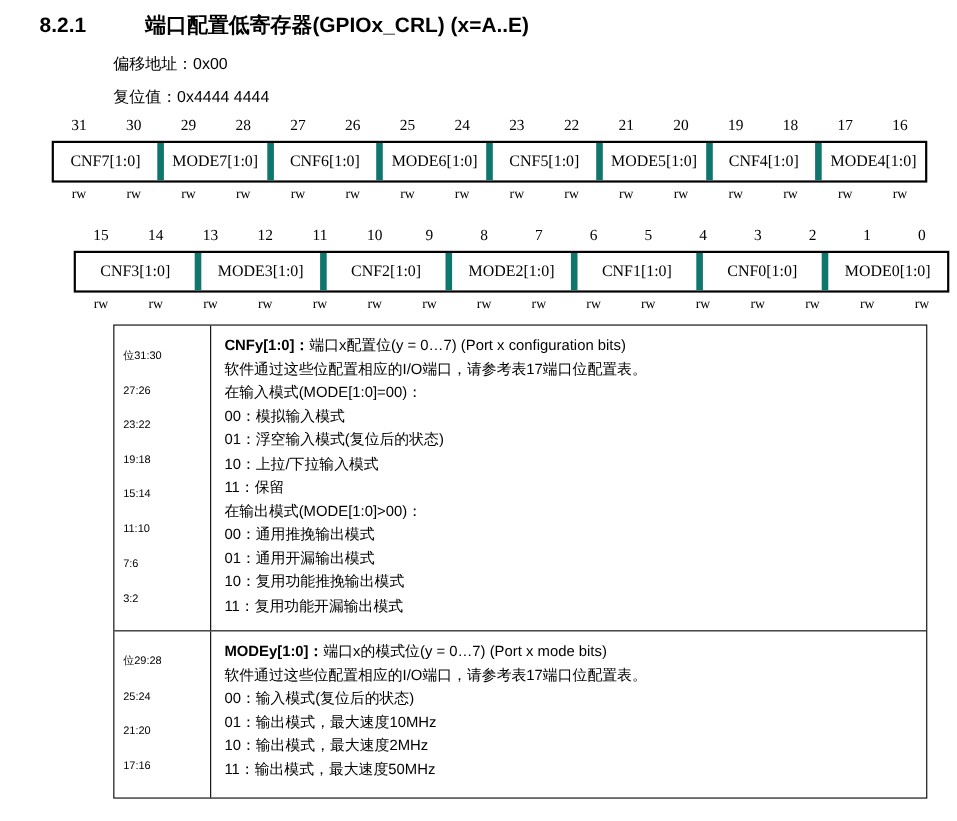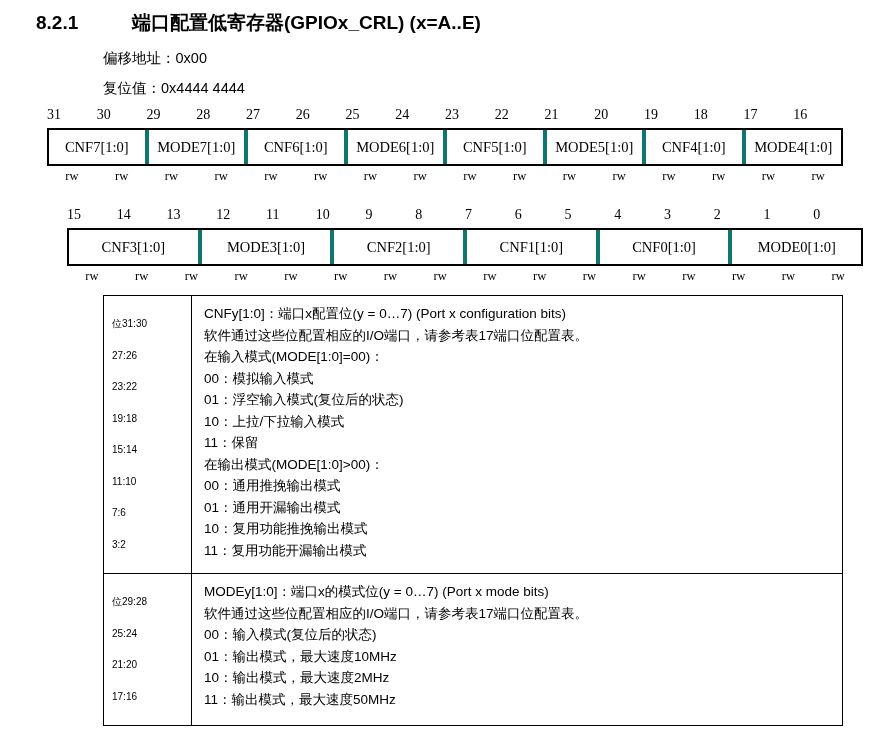--- a/index.html
+++ b/index.html
@@ -59,37 +59,37 @@
   .bitblock.top { top: 106px; }
   .bitblock.bottom { top: 206px; padding-left: 20px; }
 
   .bitnums {
     display: flex;
     width: 796px;
     height: 20px;
   }
   .bitnums span {
     flex: 1 1 0;
-    text-align: left;
+    text-align: center;
     font-family: "Liberation Serif", serif;
     font-size: 14px;
     line-height: 18px;
   }
 
   .bitrow {
     display: flex;
     width: 796px;
     height: 38px;
     border: 2px solid #000;
     box-sizing: border-box;
     margin-top: 2px;
   }
   .bitcell {
     flex: 1 1 0;
-    border-right: 4px solid #0f766e;
+    border-right: 6px solid #0f766e;
     box-sizing: border-box;
     display: flex;
     align-items: center;
     justify-content: center;
     font-family: "Liberation Serif", serif;
     font-size: 14.5px;
   }
   .bitcell:last-child { border-right: none; }
 
   .rwrow {
@@ -130,21 +130,21 @@
     line-height: 21.5px;
   }
   .desc-body {
     flex: 1 1 auto;
     box-sizing: border-box;
     padding: 7px 8px 8px 12px;
     font-family: "Liberation Sans", sans-serif;
     font-size: 13.5px;
     line-height: 21.5px;
   }
-  .desc-body .title b { font-weight: normal; }
+  .desc-body .title b { font-weight: bold; }
   .desc-body p { margin: 0; }
 </style>
 </head>
 <body>
 
 <div class="page">
 
   <div class="heading">
     <span class="num">8.2.1</span><span>端口配置低寄存器(GPIOx_CRL) (x=A..E)</span>
   </div>
@@ -221,20 +221,21 @@
       <span>4</span>
       <span>3</span>
       <span>2</span>
       <span>1</span>
       <span>0</span>
     </div>
     <div class="bitrow">
       <div class="bitcell">CNF3[1:0]</div>
       <div class="bitcell">MODE3[1:0]</div>
       <div class="bitcell">CNF2[1:0]</div>
+      <div class="bitcell">MODE2[1:0]</div>
       <div class="bitcell">CNF1[1:0]</div>
       <div class="bitcell">CNF0[1:0]</div>
       <div class="bitcell">MODE0[1:0]</div>
     </div>
     <div class="rwrow">
       <span>rw</span>
       <span>rw</span>
       <span>rw</span>
       <span>rw</span>
       <span>rw</span>

